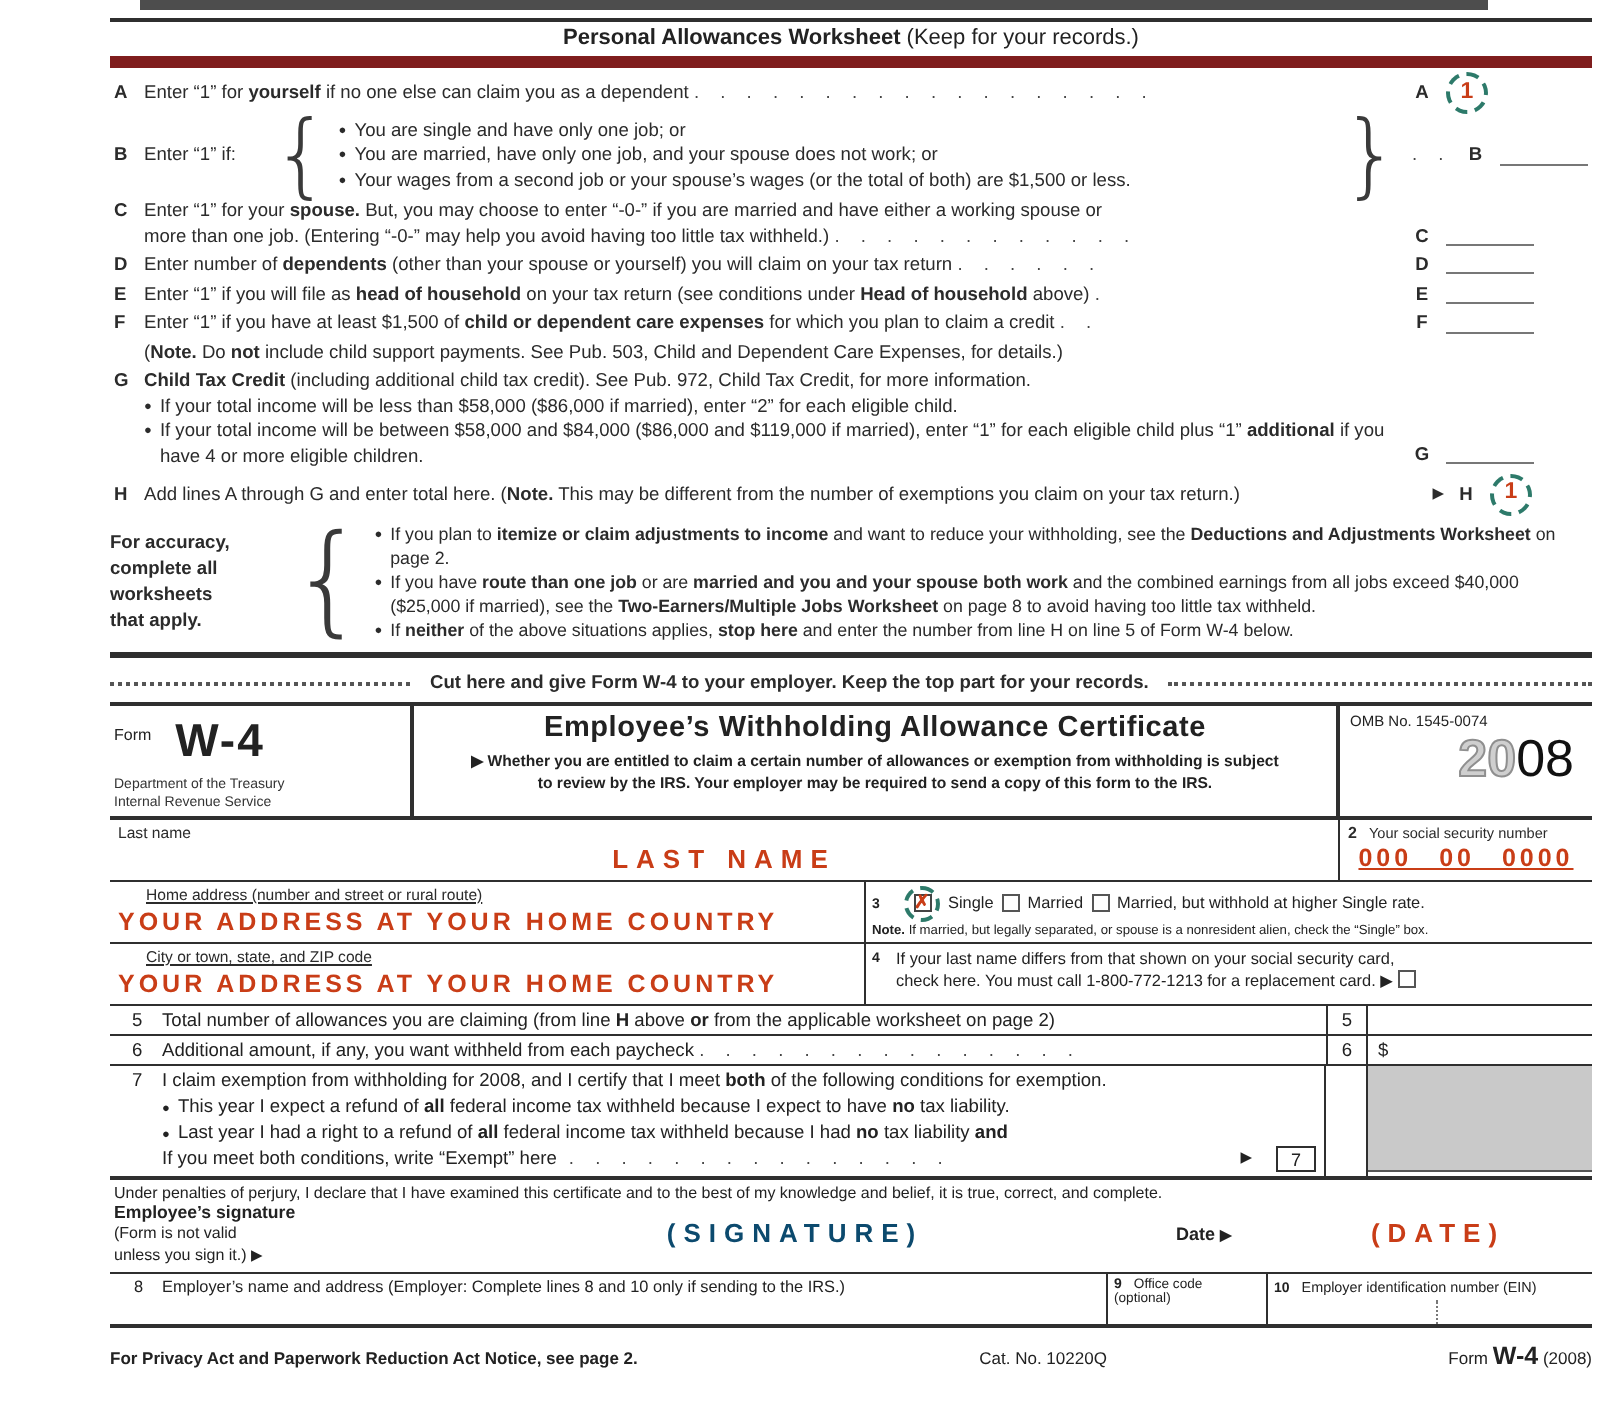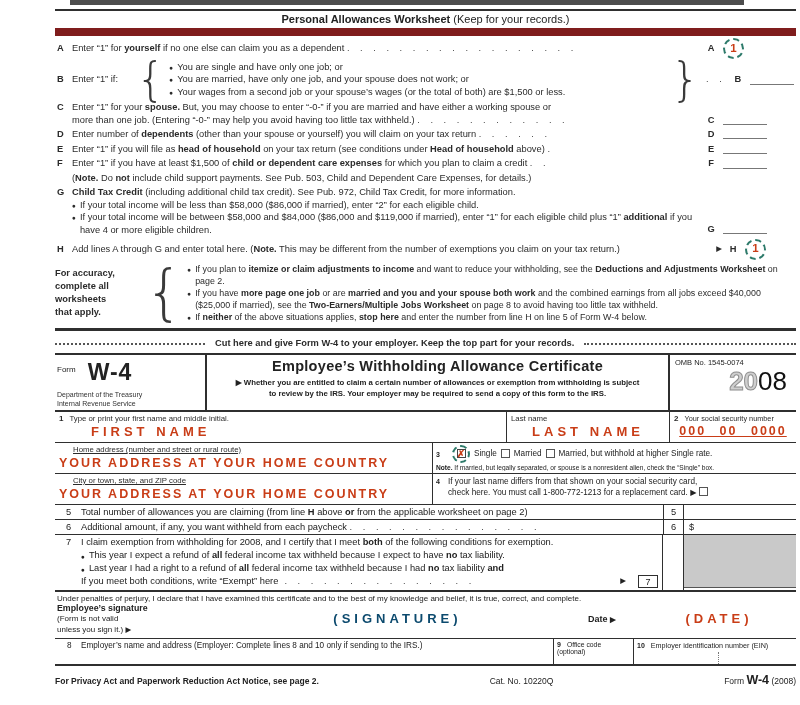--- a/index.html
+++ b/index.html
@@ -4,21 +4,21 @@
 <style>
   * { margin:0; padding:0; box-sizing:border-box; }
   html,body { background:#fff; }
   body { width:800px; height:705px; font-family:"Liberation Sans",sans-serif; color:#222; }
   .sheet { position:relative; width:800px; height:705px; overflow:hidden; background:#fff; }
   .content { position:absolute; left:55px; top:0; width:741px; }
 
   .topbar { height:5px; background:#4d4d4d; margin:0 52px 0 15px; }
 
   
-  .ws-title { margin-top:4px; border-top:2px solid #2f2f2f; border-bottom:8px solid #7f1d1d; text-align:center; font-size:11px; padding:2px 0 3px; }
+  .ws-title { margin-top:4px; border-top:2px solid #2f2f2f; border-bottom:6px solid #7f1d1d; text-align:center; font-size:11px; padding:2px 0 3px; }
   .ws-title .tb { font-weight:bold; }
   .ws { font-size:9.3px; line-height:1.35; color:#2b2b2b; }
   .wrow { display:flex; margin-top:2px; }
   .wl { width:17px; flex:none; font-weight:bold; padding-left:2px; }
   .wt { flex:1; min-width:0; }
   .wa { flex:none; width:92px; display:flex; align-items:center; gap:7px; padding-left:2px; }
   .wa .al { font-weight:bold; width:10px; text-align:center; }
   .blank { width:44px; height:10px; border-bottom:1.3px solid #777; display:inline-block; }
   .circ { width:21px; height:21px; border:2px dashed #2d7a6a; border-radius:50%; display:flex; align-items:center; justify-content:center; color:#c93d17; font-weight:bold; font-size:11.5px; background:#fff; flex:none; }
   .ldr { letter-spacing:4px; color:#444; white-space:nowrap; overflow:hidden; }
@@ -243,21 +243,21 @@
           <span>that apply.</span>
         </span>
         <span class="brace big">{</span>
         <span class="bullets">
           <span class="blt">
               <span class="bdot">●</span>
               <span><span>If you plan to </span><b>itemize or claim adjustments to income</b><span> and want to reduce your withholding, see the </span><b>Deductions and Adjustments Worksheet</b><span> on page 2.</span></span>
             </span>
           <span class="blt">
               <span class="bdot">●</span>
-              <span><span>If you have </span><b>more page one job</b><span> or are </span><b>married and you and your spouse both work</b><span> and the combined earnings from all jobs exceed $40,000 ($25,000 if married), see the </span><b>Two-Earners/Multiple Jobs Worksheet</b><span> on page 8 to avoid having too little tax withheld.</span></span>
+              <span><span>If you have </span><b>route than one job</b><span> or are </span><b>married and you and your spouse both work</b><span> and the combined earnings from all jobs exceed $40,000 ($25,000 if married), see the </span><b>Two-Earners/Multiple Jobs Worksheet</b><span> on page 8 to avoid having too little tax withheld.</span></span>
             </span>
           <span class="blt">
               <span class="bdot">●</span>
               <span><span>If </span><b>neither</b><span> of the above situations applies, </span><b>stop here</b><span> and enter the number from line H on line 5 of Form W-4 below.</span></span>
             </span>
         </span>
       </div>
     </div>
 
     <div class="cut">
@@ -277,24 +277,20 @@
           <div class="ftitle">Employee’s Withholding Allowance Certificate</div>
           <div class="fsub">▶ Whether you are entitled to claim a certain number of allowances or exemption from withholding is subject to review by the IRS. Your employer may be required to send a copy of this form to the IRS.</div>
         </div>
         <div class="fbh-r">
           <div class="omb">OMB No. 1545-0074</div>
           <div class="year"><span class="y20">20</span><span class="y08">08</span></div>
         </div>
       </div>
 
       <div class="rrow bline">
-        <div class="cell c1a">
-          <div class="flabel"><span class="fnum">1</span><span>Type or print your first name and middle initial.</span></div>
-          <div class="redval">FIRST NAME</div>
-        </div>
         <div class="cell c1b">
           <div class="flabel">Last name</div>
           <div class="redval">LAST NAME</div>
         </div>
         <div class="cell c1c">
           <div class="flabel" style="font-size:7.3px"><span class="fnum">2</span><span>Your social security number</span></div>
           <div class="redval">000 00 0000</div>
         </div>
       </div>
 

